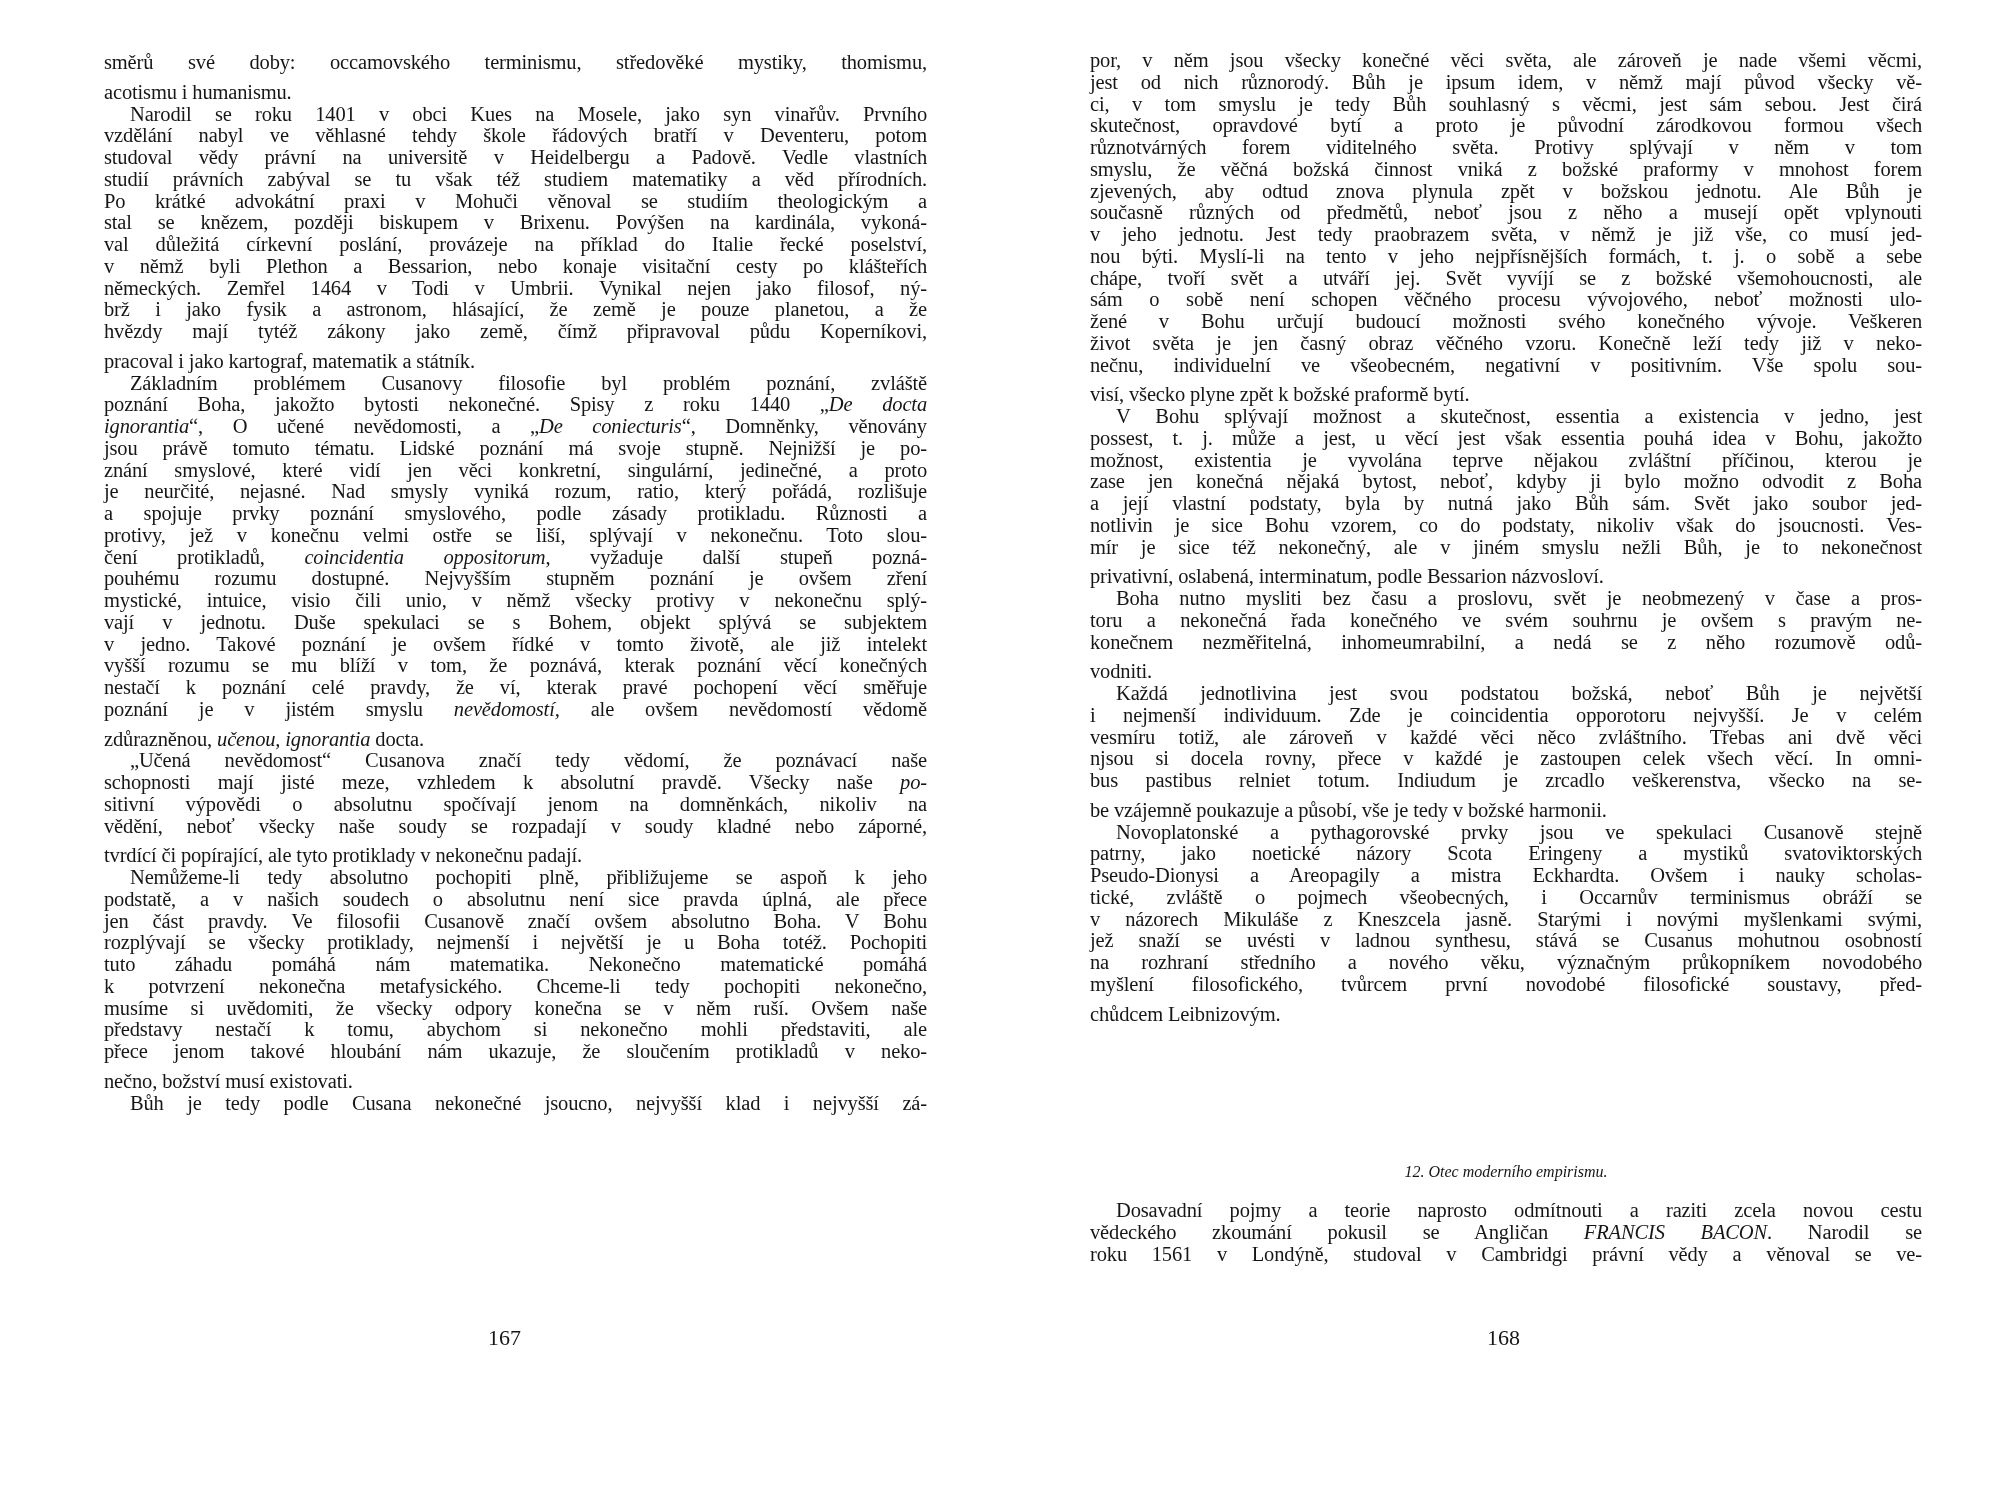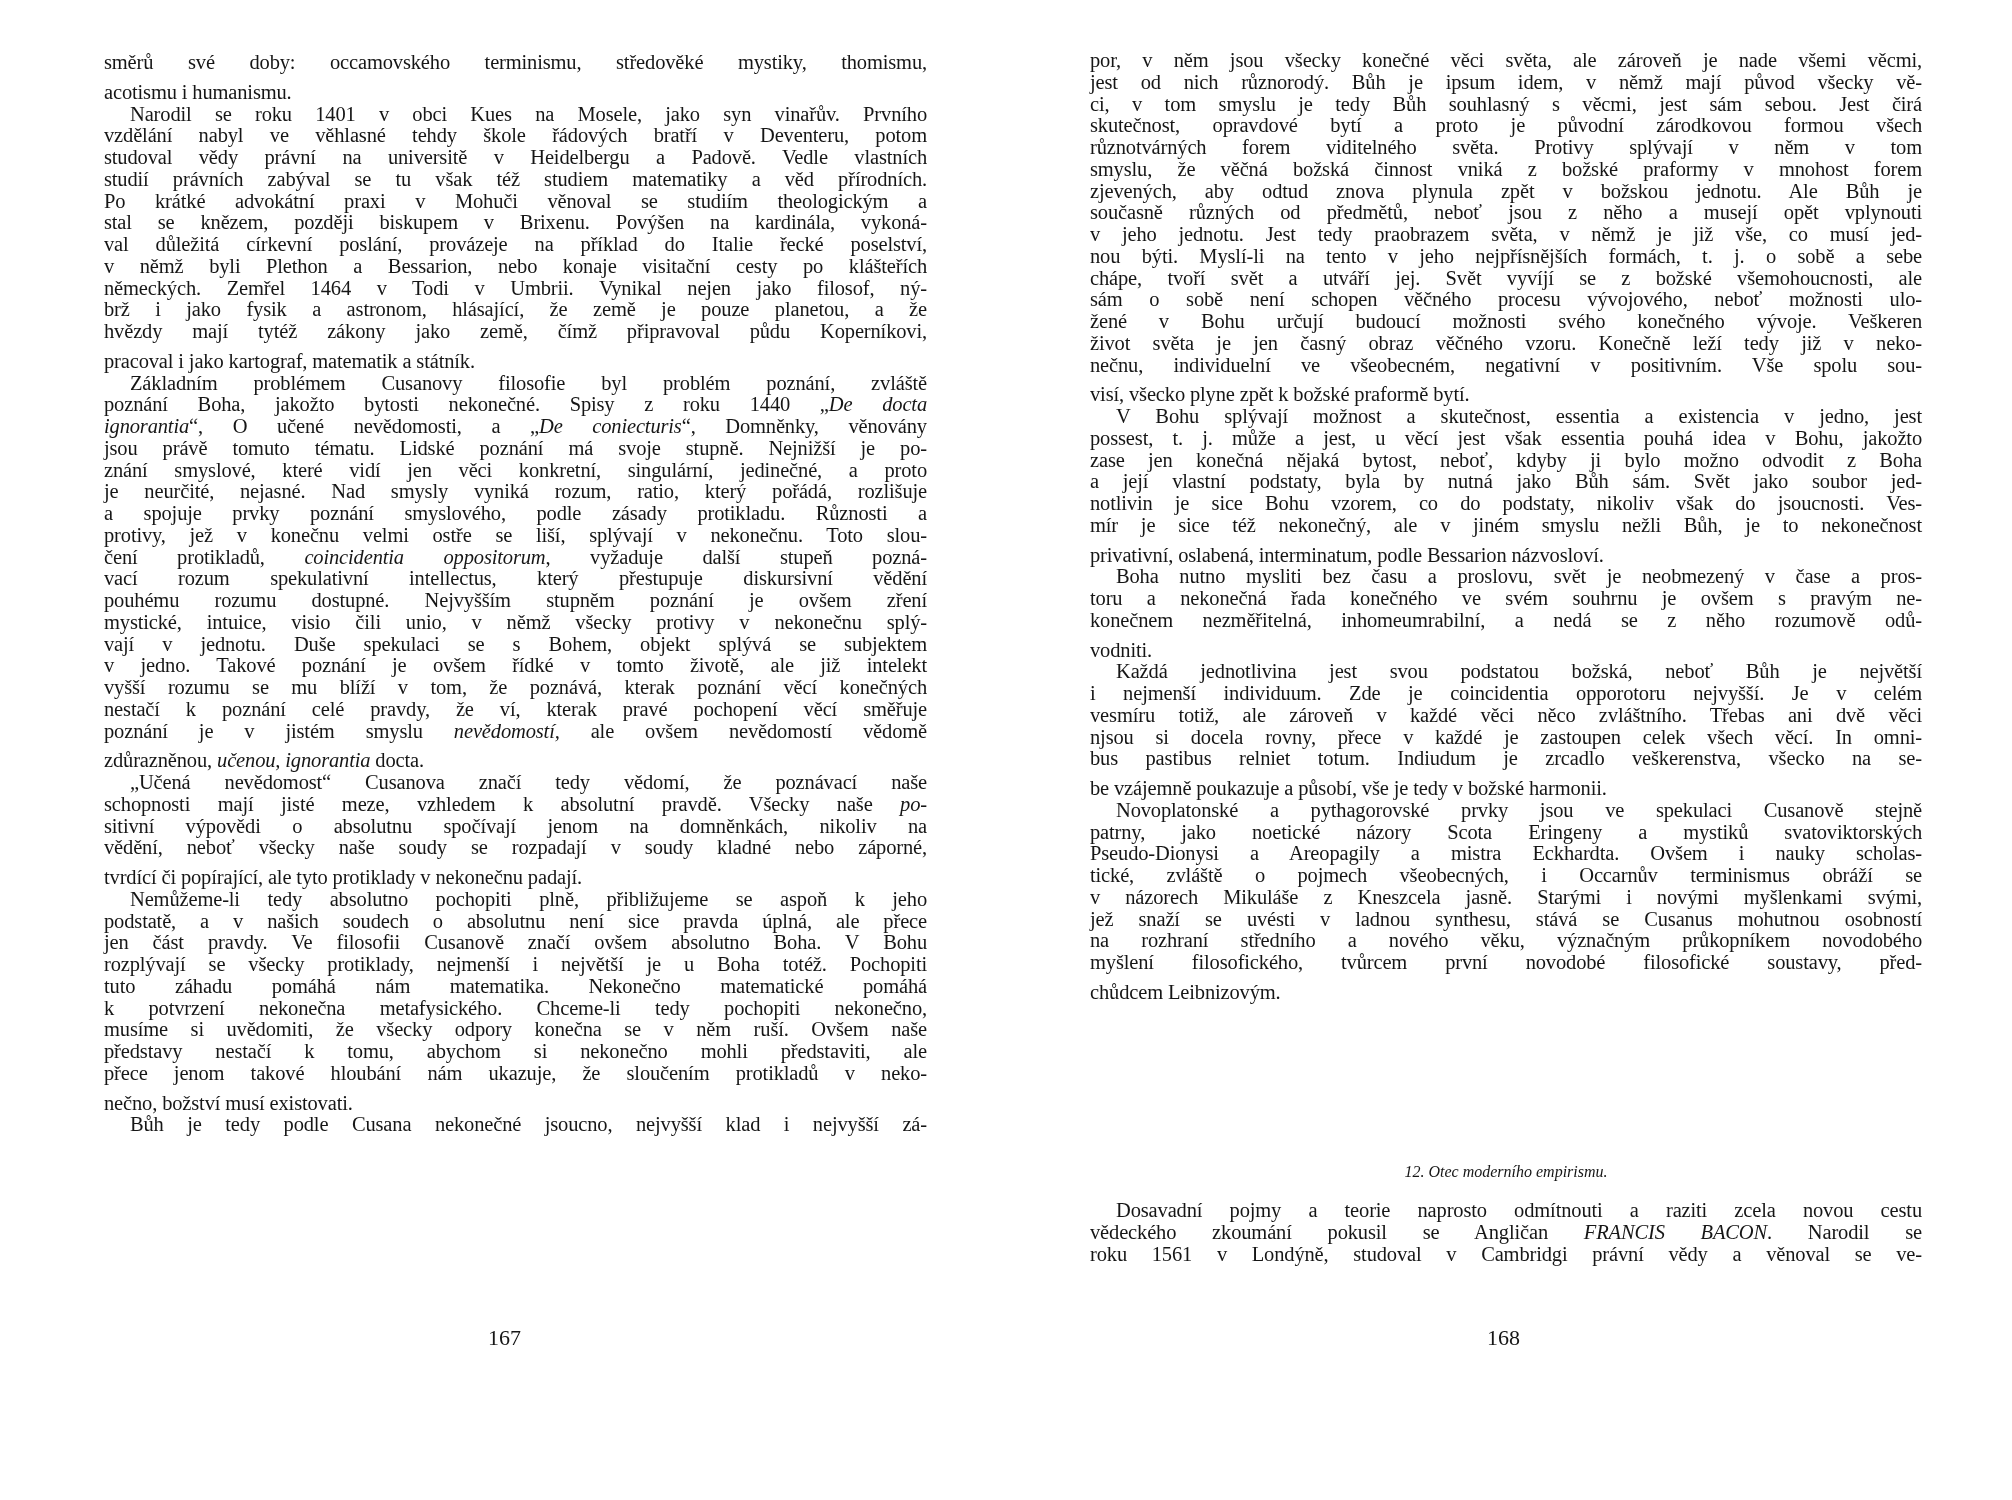--- a/index.html
+++ b/index.html
@@ -45,21 +45,20 @@
       <span class="ln last">pracoval i jako kartograf, matematik a státník.</span>
       <span class="ln indent">Základním problémem Cusanovy filosofie byl problém poznání, zvláště</span>
       <span class="ln">poznání Boha, jakožto bytosti nekonečné. Spisy z roku 1440 „<i>De docta</i></span>
       <span class="ln"><i>ignorantia</i>“, O učené nevědomosti, a „<i>De coniecturis</i>“, Domněnky, věnovány</span>
       <span class="ln">jsou právě tomuto tématu. Lidské poznání má svoje stupně. Nejnižší je po-</span>
       <span class="ln">znání smyslové, které vidí jen věci konkretní, singulární, jedinečné, a proto</span>
       <span class="ln">je neurčité, nejasné. Nad smysly vyniká rozum, ratio, který pořádá, rozlišuje</span>
       <span class="ln">a spojuje prvky poznání smyslového, podle zásady protikladu. Různosti a</span>
       <span class="ln">protivy, jež v konečnu velmi ostře se liší, splývají v nekonečnu. Toto slou-</span>
       <span class="ln">čení protikladů, <i>coincidentia oppositorum</i>, vyžaduje další stupeň pozná-</span>
-      <span class="ln">vací rozum spekulativní intellectus, který přestupuje diskursivní vědění</span>
       <span class="ln">pouhému rozumu dostupné. Nejvyšším stupněm poznání je ovšem zření</span>
       <span class="ln">mystické, intuice, visio čili unio, v němž všecky protivy v nekonečnu splý-</span>
       <span class="ln">vají v jednotu. Duše spekulaci se s Bohem, objekt splývá se subjektem</span>
       <span class="ln">v jedno. Takové poznání je ovšem řídké v tomto životě, ale již intelekt</span>
       <span class="ln">vyšší rozumu se mu blíží v tom, že poznává, kterak poznání věcí konečných</span>
       <span class="ln">nestačí k poznání celé pravdy, že ví, kterak pravé pochopení věcí směřuje</span>
       <span class="ln">poznání je v jistém smyslu <i>nevědomostí,</i> ale ovšem nevědomostí vědomě</span>
       <span class="ln last">zdůrazněnou, <i>učenou,</i> <i>ignorantia</i> docta.</span>
       <span class="ln indent">„Učená nevědomost“ Cusanova značí tedy vědomí, že poznávací naše</span>
       <span class="ln">schopnosti mají jisté meze, vzhledem k absolutní pravdě. Všecky naše <i>po-</i></span>
@@ -94,20 +93,21 @@
       <span class="ln">v jeho jednotu. Jest tedy praobrazem světa, v němž je již vše, co musí jed-</span>
       <span class="ln">nou býti. Myslí-li na tento v jeho nejpřísnějších formách, t. j. o sobě a sebe</span>
       <span class="ln">chápe, tvoří svět a utváří jej. Svět vyvíjí se z božské všemohoucnosti, ale</span>
       <span class="ln">sám o sobě není schopen věčného procesu vývojového, neboť možnosti ulo-</span>
       <span class="ln">žené v Bohu určují budoucí možnosti svého konečného vývoje. Veškeren</span>
       <span class="ln">život světa je jen časný obraz věčného vzoru. Konečně leží tedy již v neko-</span>
       <span class="ln">nečnu, individuelní ve všeobecném, negativní v positivním. Vše spolu sou-</span>
       <span class="ln last">visí, všecko plyne zpět k božské praformě bytí.</span>
       <span class="ln indent">V Bohu splývají možnost a skutečnost, essentia a existencia v jedno, jest</span>
       <span class="ln">possest, t. j. může a jest, u věcí jest však essentia pouhá idea v Bohu, jakožto</span>
+      <span class="ln">možnost, existentia je vyvolána teprve nějakou zvláštní příčinou, kterou je</span>
       <span class="ln">zase jen konečná nějaká bytost, neboť, kdyby ji bylo možno odvodit z Boha</span>
       <span class="ln">a její vlastní podstaty, byla by nutná jako Bůh sám. Svět jako soubor jed-</span>
       <span class="ln">notlivin je sice Bohu vzorem, co do podstaty, nikoliv však do jsoucnosti. Ves-</span>
       <span class="ln">mír je sice též nekonečný, ale v jiném smyslu nežli Bůh, je to nekonečnost</span>
       <span class="ln last">privativní, oslabená, interminatum, podle Bessarion názvosloví.</span>
       <span class="ln indent">Boha nutno mysliti bez času a proslovu, svět je neobmezený v čase a pros-</span>
       <span class="ln">toru a nekonečná řada konečného ve svém souhrnu je ovšem s pravým ne-</span>
       <span class="ln">konečnem nezměřitelná, inhomeumrabilní, a nedá se z něho rozumově odů-</span>
       <span class="ln last">vodniti.</span>
       <span class="ln indent">Každá jednotlivina jest svou podstatou božská, neboť Bůh je největší</span>

